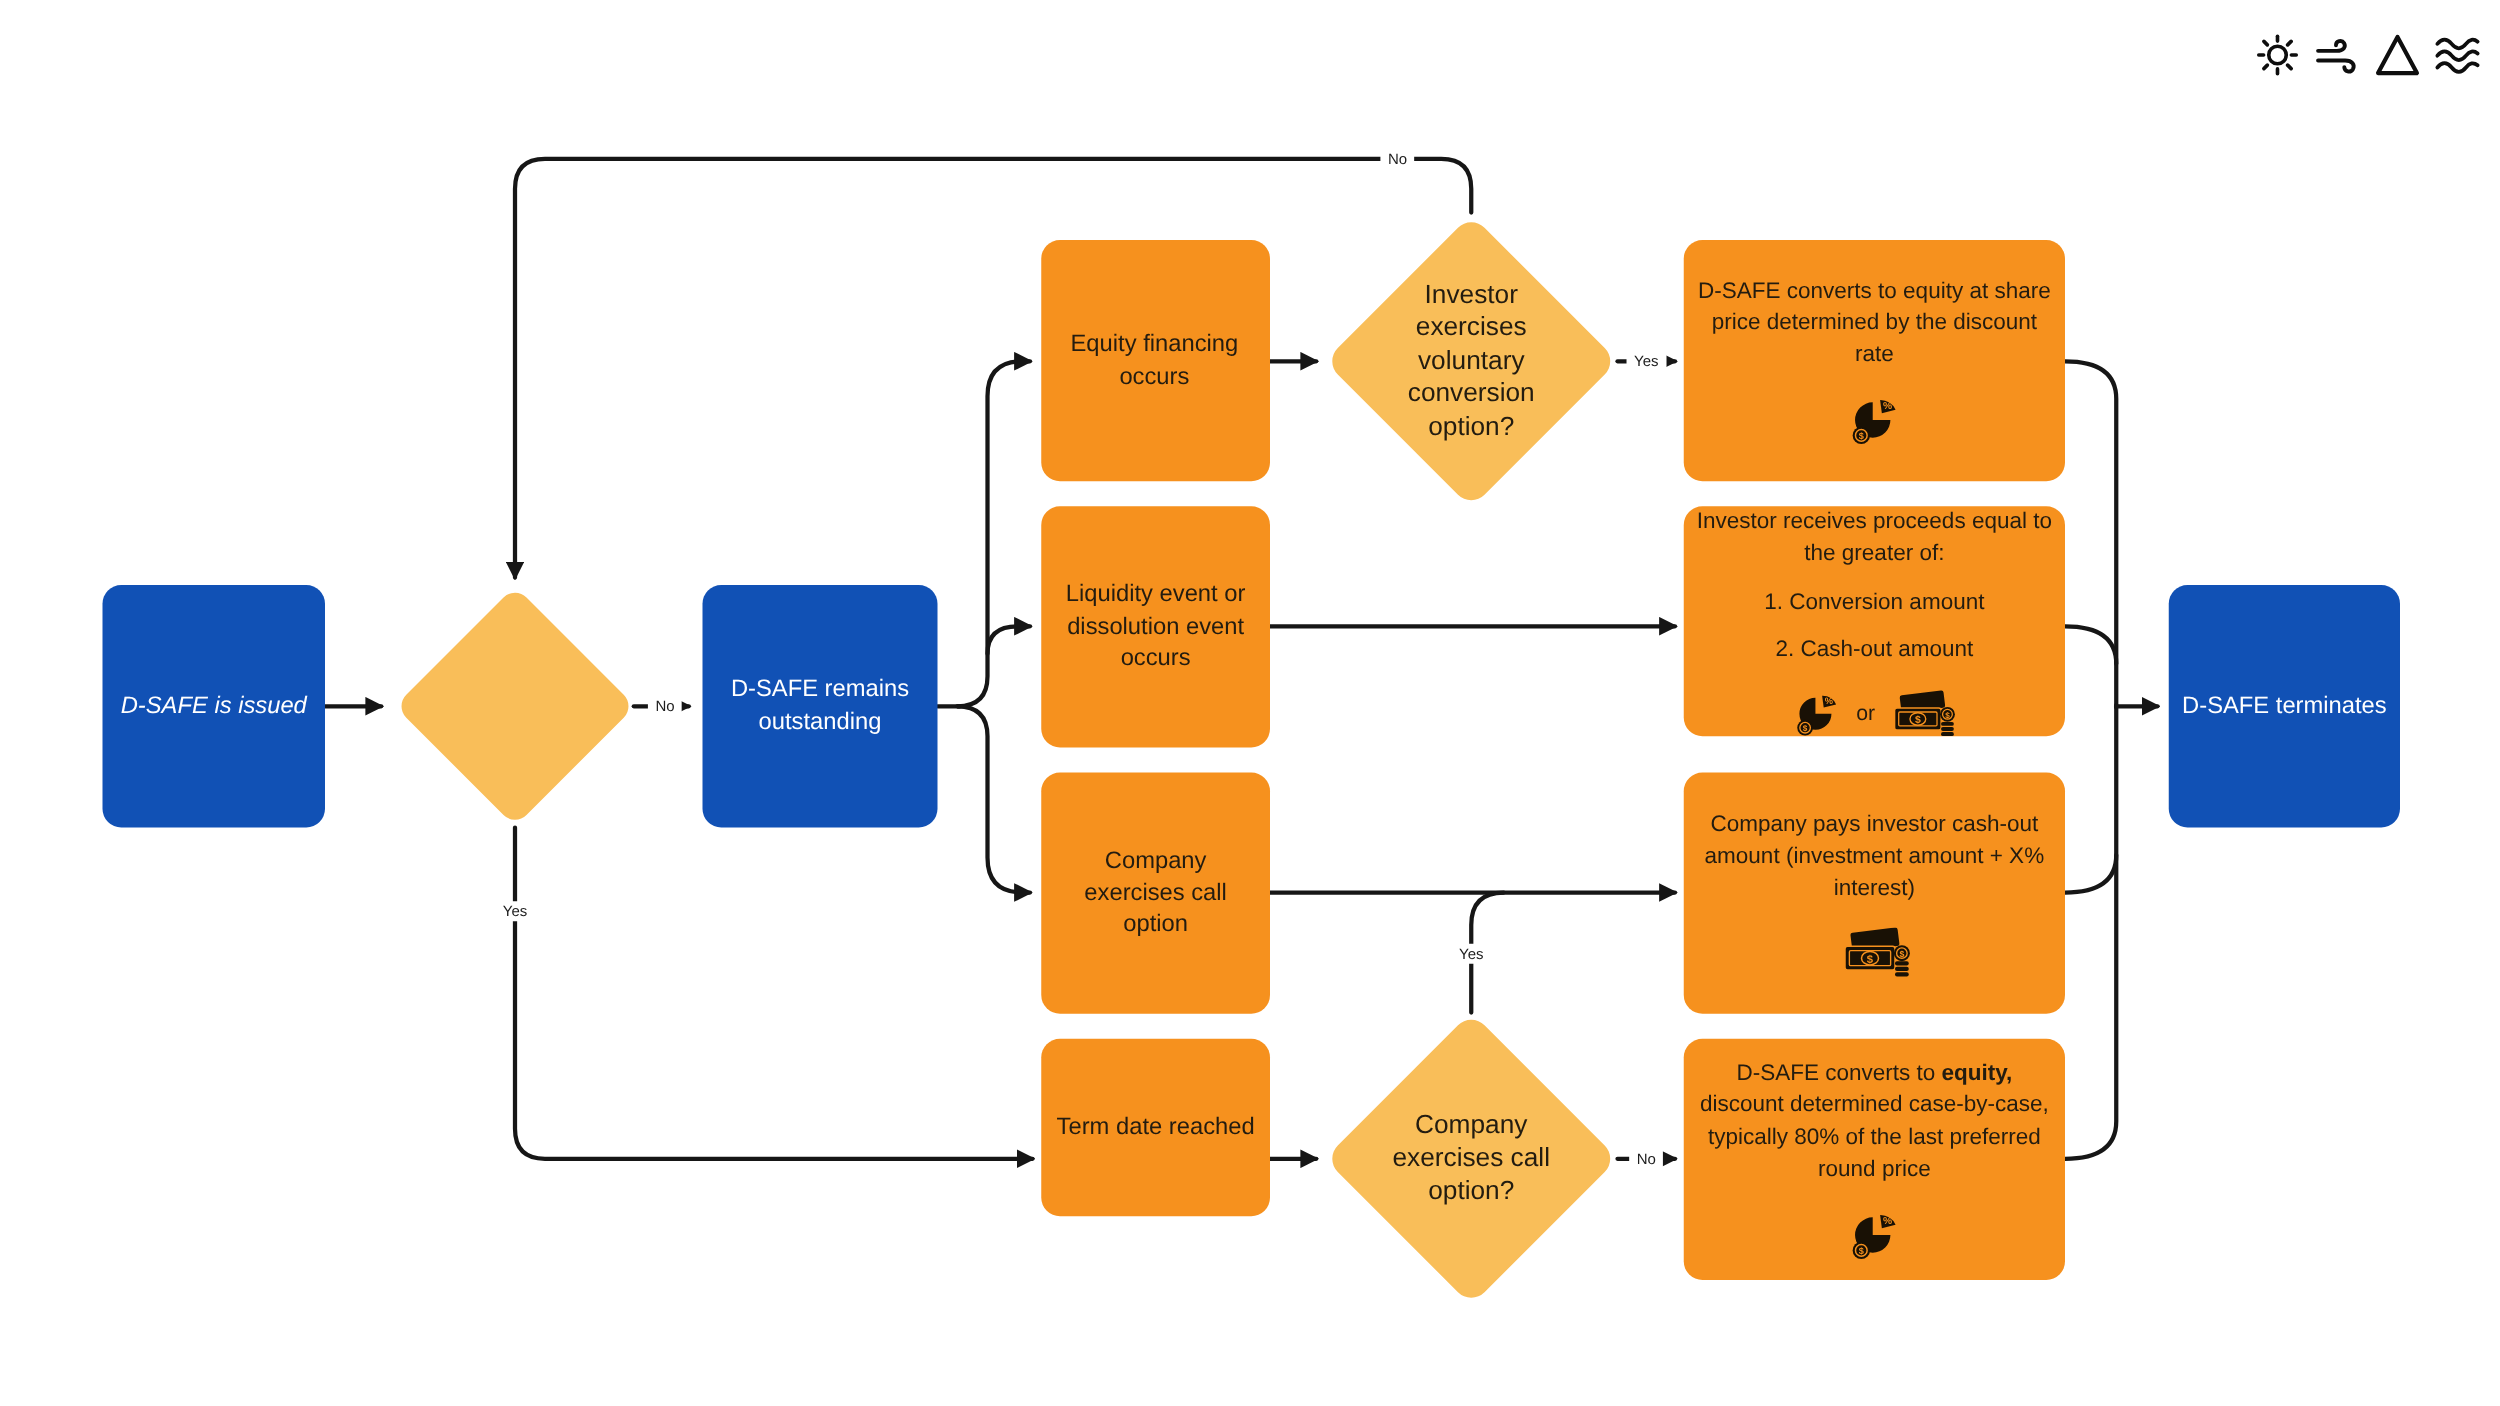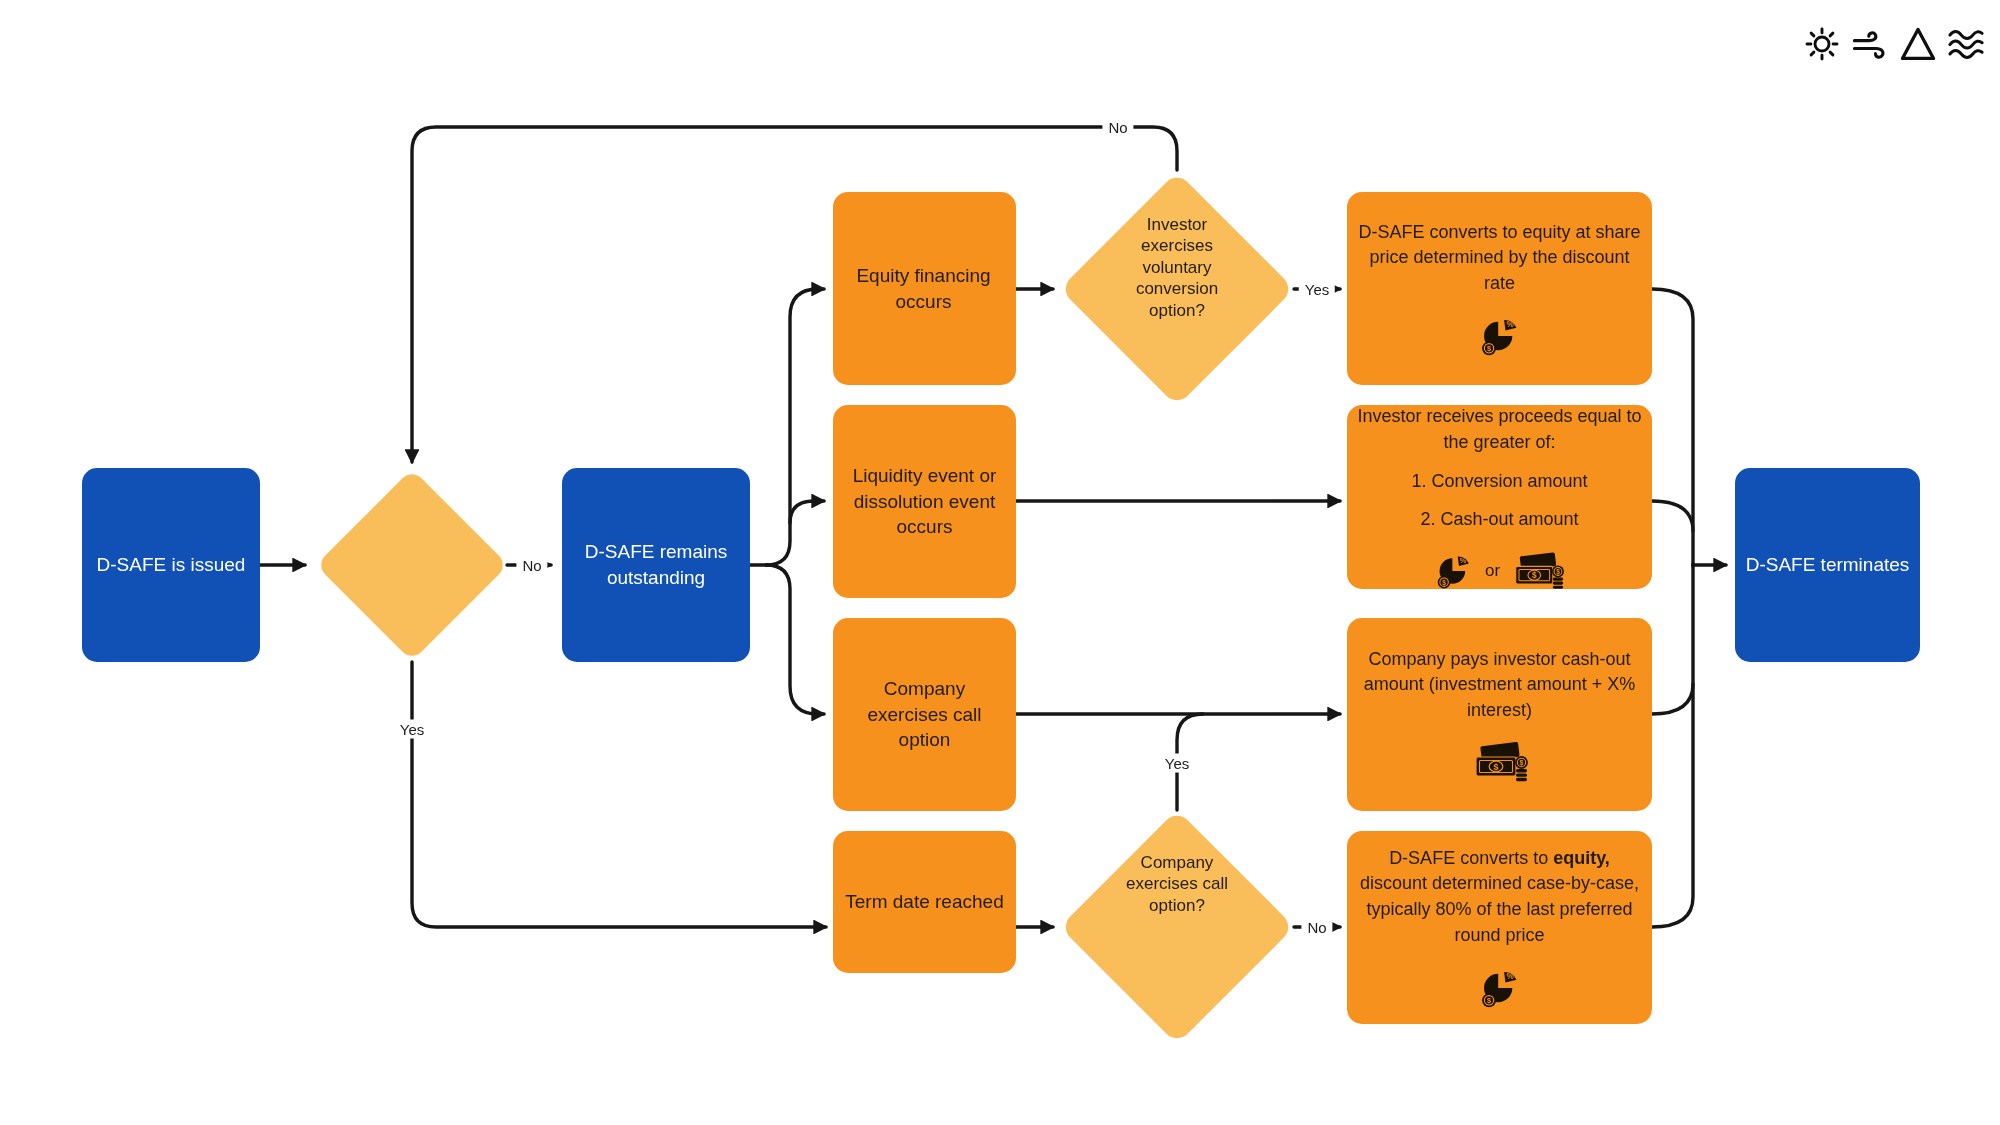--- a/index.html
+++ b/index.html
@@ -8,24 +8,24 @@
   }
   html,body{margin:0;padding:0;background:var(--bg);}
   .stage{position:relative;width:2000px;height:1125px;background:var(--bg);overflow:hidden;
          font-family:"Liberation Sans", sans-serif;}
   svg.underlay{position:absolute;left:0;top:0;}
   .node{position:absolute;display:flex;flex-direction:column;align-items:center;justify-content:center;
         text-align:center;border-radius:15px;box-sizing:border-box;gap:13px;}
   .blue{background:var(--blue);color:var(--tlight);font-size:19px;line-height:1.35;padding:0 10px;}
   .proc{background:var(--orange);color:var(--tdark);font-size:19px;line-height:1.35;padding:0 12px;}
   .rproc{background:var(--orange);color:var(--tdark);font-size:18px;line-height:1.42;padding:6px 8px;}
-  .dtext{position:absolute;display:flex;justify-content:center;text-align:center;
-         color:var(--tdark);font-size:17px;line-height:1.26;pointer-events:none;}
+  .dtext{position:absolute;display:flex;align-items:center;justify-content:center;text-align:center;
+         color:var(--tdark);font-size:21px;line-height:1.26;pointer-events:none;}
   .elabel{position:absolute;transform:translate(-50%,-50%);background:var(--bg);
-          padding:1px 6px;font-size:15px;color:#1d1d1d;white-space:nowrap;}
+          padding:1px 6px;font-size:12px;color:#1d1d1d;white-space:nowrap;}
   .iconrow{display:flex;align-items:center;justify-content:center;gap:12px;margin-top:6px;}
   .orlbl{font-size:17px;color:var(--tdark);}
   .corner{position:absolute;top:24px;right:14px;display:flex;gap:8px;align-items:center;}
   .corner svg{display:block;}
   b{font-weight:700;}
 </style>
 </head>
 <body>
 
 <div class="stage">
@@ -84,21 +84,21 @@
     <svg width="40" height="40" viewBox="0 0 36 36" fill="none" stroke="#0e0e0e" stroke-width="3" stroke-linejoin="round">
       <path d="M18 5 L32 31 H4 Z"></path>
     </svg>
     <svg width="40" height="40" viewBox="0 0 36 36" fill="none" stroke="#0e0e0e" stroke-width="2.7" stroke-linecap="round">
       <path d="M3.5 10 c3.3 -4.2 7 -4.2 10.3 0 c3.3 4.2 7 4.2 10.3 0 c2.6 -3.3 5.4 -4 8.4 -1.6"></path>
       <path d="M3.5 18.5 c3.3 -4.2 7 -4.2 10.3 0 c3.3 4.2 7 4.2 10.3 0 c2.6 -3.3 5.4 -4 8.4 -1.6"></path>
       <path d="M3.5 27 c3.3 -4.2 7 -4.2 10.3 0 c3.3 4.2 7 4.2 10.3 0 c2.6 -3.3 5.4 -4 8.4 -1.6"></path>
     </svg>
   </div>
 
-  <div class="node blue" style="left:82px;top:468px;width:178px;height:194px;">
+  <div class="node blue" style="left:82px;top:468px;width:178px;height:194px;font-style:italic;">
     <span>D-SAFE is issued</span>
   </div>
 
 
   <div class="node blue" style="left:562px;top:468px;width:188px;height:194px;">
     <span>D-SAFE remains outstanding</span>
   </div>
 
   <div class="node proc" style="left:833px;top:192px;width:183px;height:193px;padding-left:10px;">
     <span>Equity financing occurs</span>

